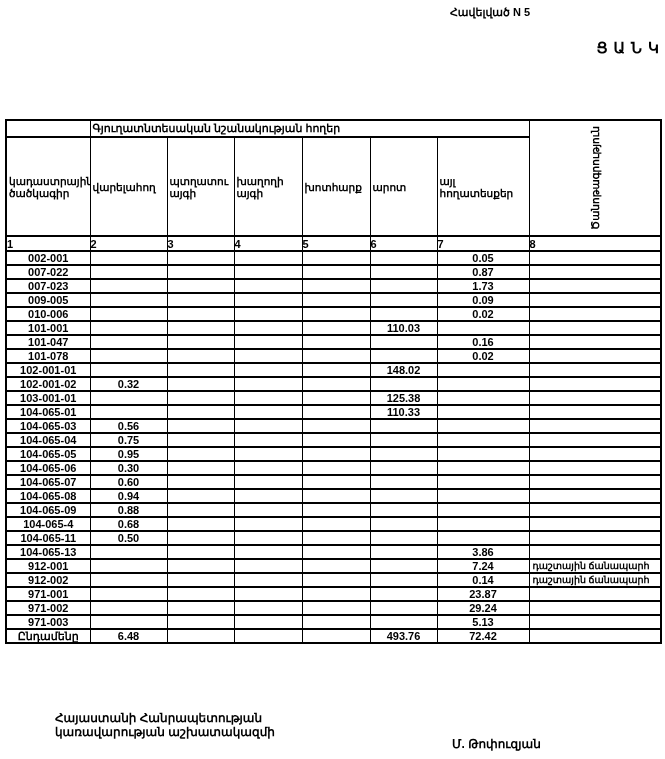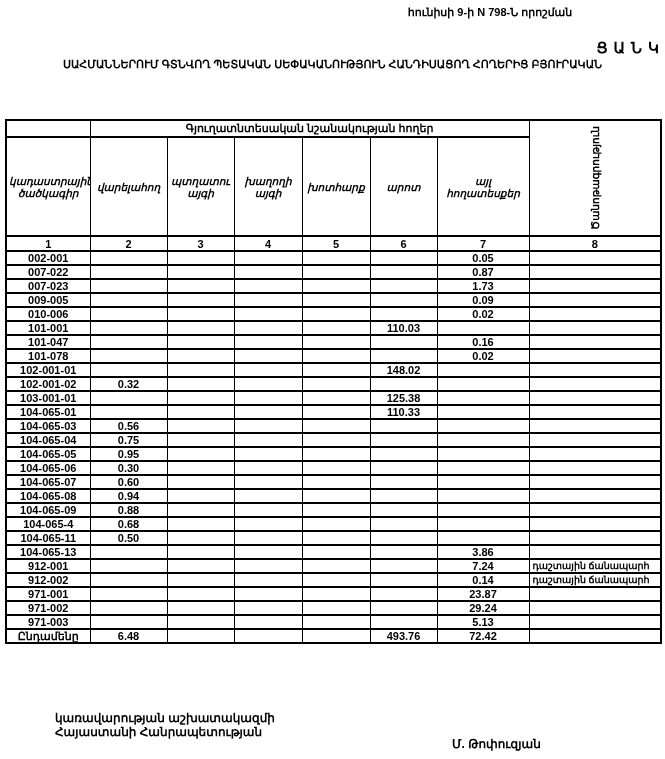--- a/index.html
+++ b/index.html
@@ -25,23 +25,23 @@
   table.land {
     position:absolute; top:119px; left:5px; width:655px;
     border-collapse:collapse; table-layout:fixed;
     border:2px solid #000;
   }
   table.land th, table.land td {
     border:1px solid #000;
     border-top-width:2px; border-bottom-width:2px;
     font-weight:bold; overflow:hidden;
   }
-  thead th { font-size:10.5px; text-align:center; vertical-align:middle; padding:1px 2px; }
+  thead th { font-size:10.5px; text-align:left; vertical-align:middle; padding:1px 2px; }
   tr.group-row th { height:17px; font-size:11px; }
-  tr.sub-row th { height:99px; line-height:12px;font-style:italic; }
+  tr.sub-row th { height:99px; line-height:12px; }
   tr.num-row th { height:15px; font-size:11px; padding:0; }
   th.note-h { position:relative; }
   th.note-h .vert {
     position:absolute; top:50%; left:50%;
     transform:translate(-50%,-50%) rotate(-90deg);
     white-space:nowrap; font-size:10.5px;
   }
   tbody td {
     height:14px; font-size:11px; line-height:12px;
     text-align:center; padding:0 2px; white-space:nowrap;
@@ -51,27 +51,26 @@
   .footer-left {
     position:absolute; top:712px; left:55px;
     font-size:12px; line-height:13.5px;
   }
   .signature { position:absolute; top:737px; left:452px; font-size:12px; }
 </style>
 </head>
 <body>
 
 <div class="appendix">
-  <div>հունիսի 9-ի N 798-Ն որոշման</div>
+  <div>Հավելված N 5</div>
 </div>
 
 <div class="caption">ՑԱՆԿ</div>
 
 <div class="doc-title">
-  <div>ՍԱՀՄԱՆՆԵՐՈՒՄ ԳՏՆՎՈՂ ՊԵՏԱԿԱՆ ՍԵՓԱԿԱՆՈՒԹՅՈՒՆ ՀԱՆԴԻՍԱՑՈՂ ՀՈՂԵՐԻՑ ԲՅՈՒՐԱԿԱՆ</div>
 </div>
 
 <table class="land">
   <colgroup>
     <col style="width:84px">
       <col style="width:77px">
       <col style="width:67px">
     <col style="width:68px">
       <col style="width:68px">
       <col style="width:67px">
@@ -384,16 +383,16 @@
         <td></td>
         <td></td>
         <td>493.76</td>
         <td>72.42</td>
         <td class="remark"></td>
       </tr>
     </tbody>
 </table>
 
 <div class="footer-left">
+  <div>Հայաստանի Հանրապետության</div>
   <div>կառավարության աշխատակազմի</div>
-  <div>Հայաստանի Հանրապետության</div>
 </div>
 <div class="signature">Մ. Թոփուզյան</div>
 
 </body></html>

